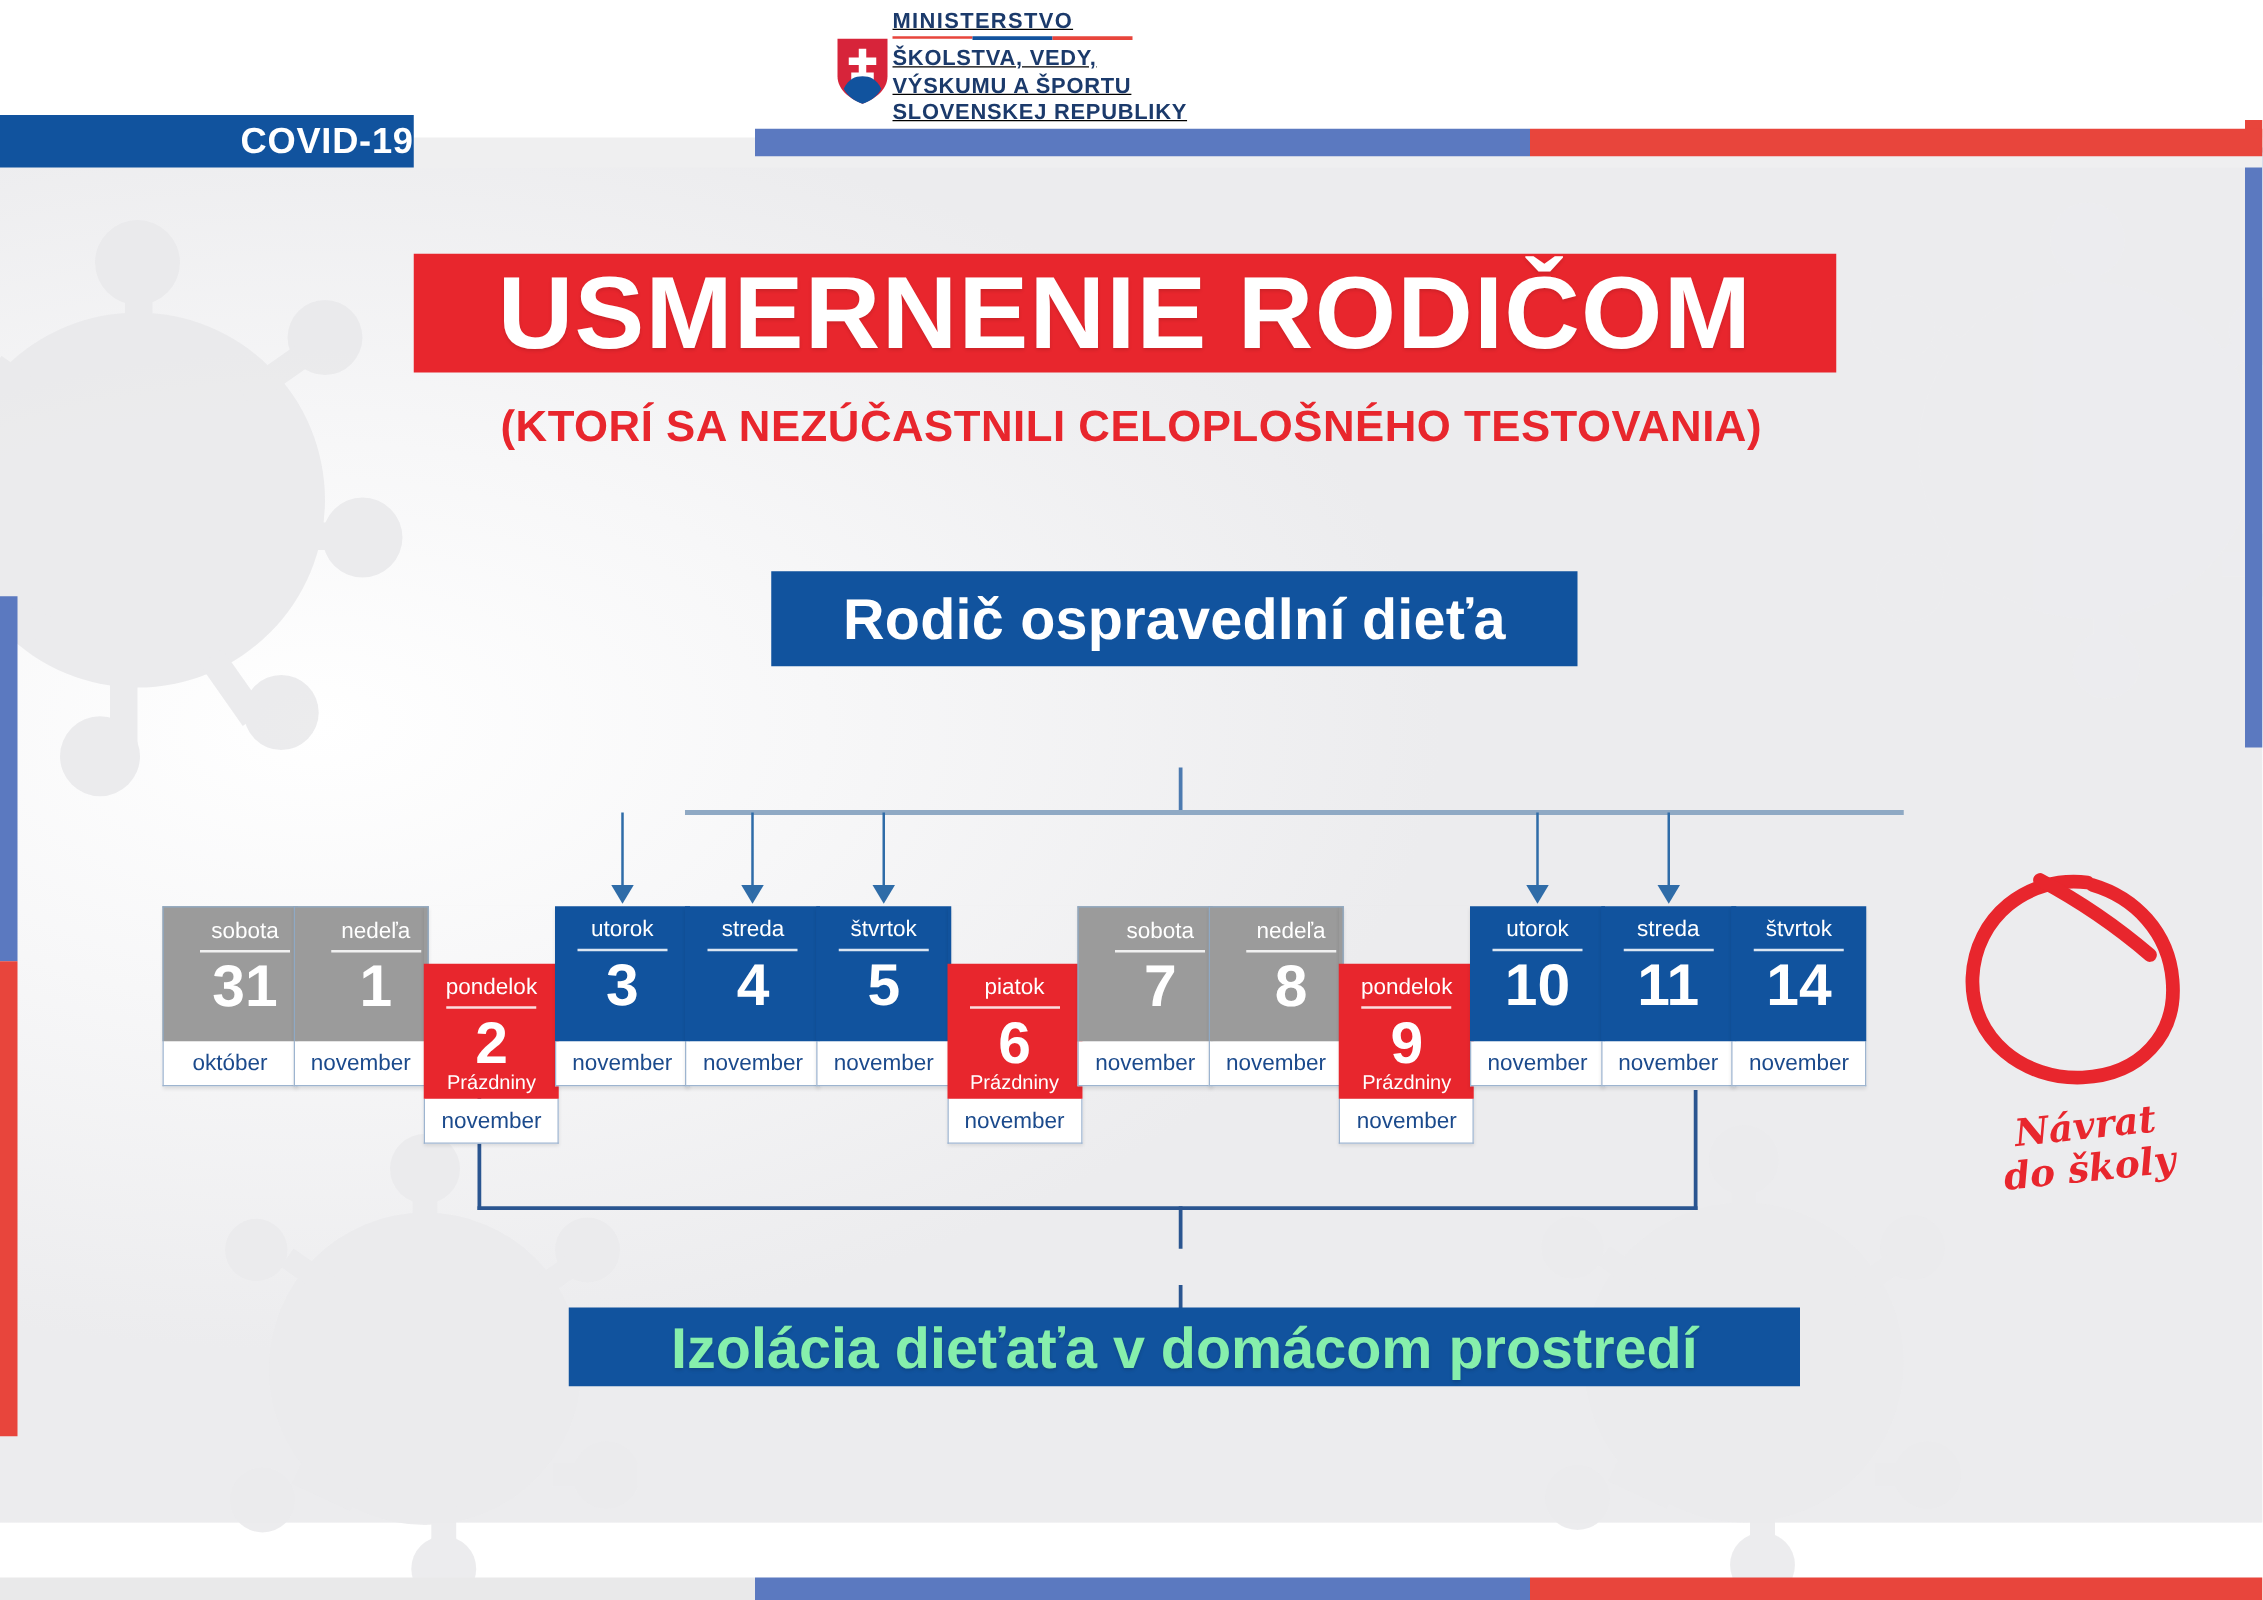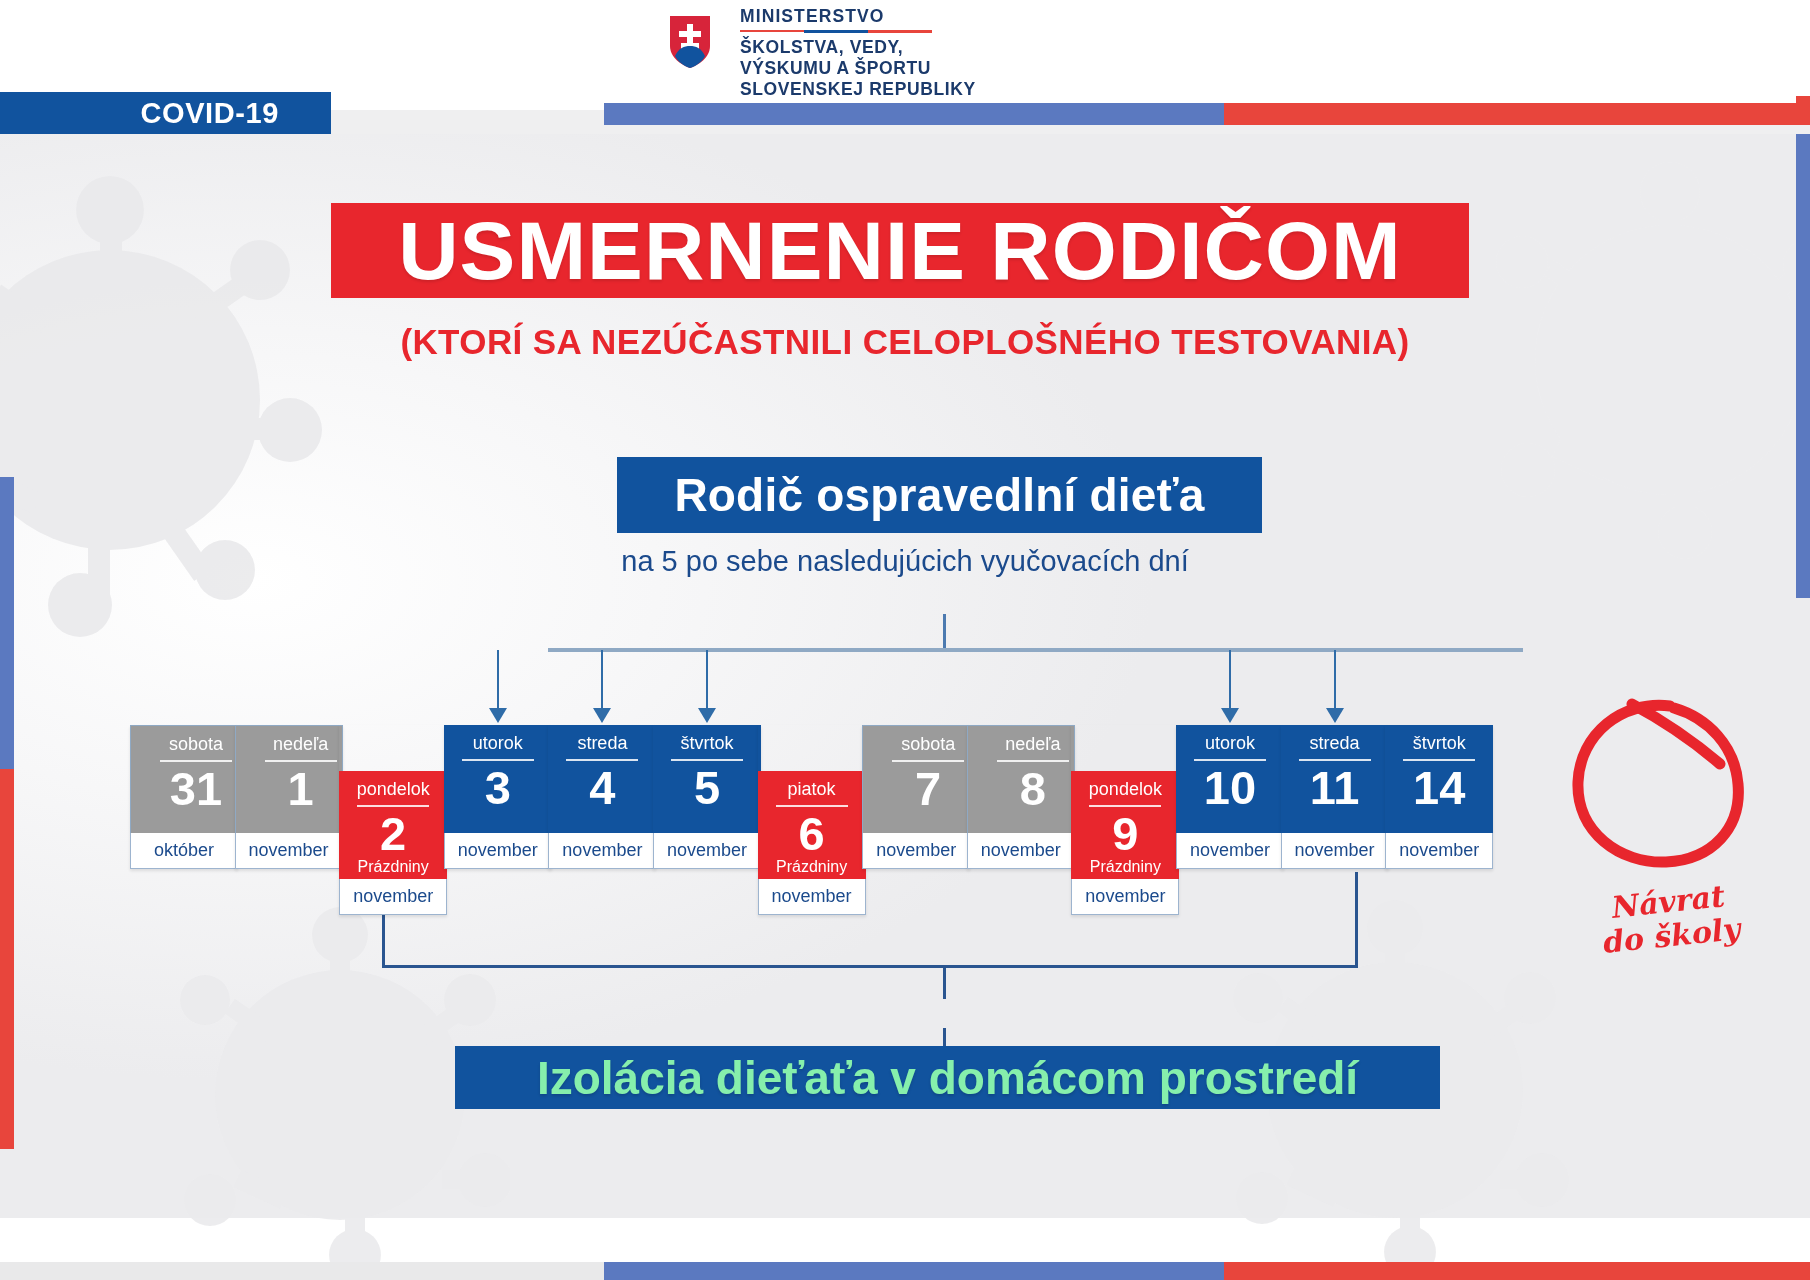--- a/index.html
+++ b/index.html
@@ -20,41 +20,40 @@
   .virus-wrap{position:absolute;opacity:.9;}
 
   
   .edge{position:absolute;width:14px;}
   .edge-blue{background:#5b79c0;}
   .edge-red{background:#e8453c;}
 
   
   .logo-block{
     position:absolute;left:668px;top:8px;width:470px;height:92px;
-    display:flex;align-items:flex-start;gap:28px;
+    display:flex;align-items:center;gap:2px;text-decoration:underline;
   }
   .crest{width:44px;height:56px;position:relative;flex:0 0 auto;margin-top:6px;}
   .logo-text{display:flex;flex-direction:column;line-height:1.0;}
   .logo-line1{
     font-size:17.5px;font-weight:bold;color:#1b3a6b;letter-spacing:1.1px;
     padding-bottom:3px;
   }
   .logo-rule{height:3px;width:192px;display:flex;margin:1px 0 4px 0;}
   .logo-rule i{display:block;height:100%;}
   .logo-sub{
     font-size:17.5px;font-weight:bold;color:#1b3a6b;letter-spacing:.6px;
     line-height:1.22;
   }
   .covid-badge{
     position:absolute;left:0;top:92px;width:331px;height:42px;background:#11539e;
     display:flex;align-items:center;justify-content:flex-end;
   }
   .covid-badge span{
     color:#ffffff;font-size:29px;font-weight:bold;letter-spacing:.6px;
-    padding-right:52px;
   }
   .hdr-blue{position:absolute;left:604px;top:103px;width:620px;height:22px;background:#5b79c0;}
   .hdr-red{position:absolute;left:1224px;top:103px;width:586px;height:22px;background:#e8453c;}
   .hdr-grey{position:absolute;left:331px;top:110px;width:1479px;height:24px;background:#efeff0;}
 
   
   .title-banner{
     position:absolute;left:331px;top:203px;width:1138px;height:95px;
     background:#e8262d;display:flex;align-items:center;justify-content:center;
   }
@@ -260,21 +259,20 @@
   </div>
 
   <div class="title-banner">
     <span>USMERNENIE RODIČOM</span>
   </div>
   <div class="subtitle">(KTORÍ SA NEZÚČASTNILI CELOPLOŠNÉHO TESTOVANIA)</div>
 
   <div class="blue-head">
     <span>Rodič ospravedlní dieťa</span>
   </div>
-  <div class="blue-head-note">na 5 po sebe nasledujúcich vyučovacích dní</div>
 
   <div class="conn conn-vert-top"></div>
   <div class="conn-hbar" style="position:absolute;"></div>
 
   <div id="arrows">
       <div class="arrow-line" style="left: 496.8px; top: 650px; height: 59px;"></div>
       <div class="arrow-head" style="left: 488.8px; top: 708px;"></div>
       <div class="arrow-line" style="left: 601.4px; top: 650px; height: 59px;"></div>
       <div class="arrow-head" style="left: 593.4px; top: 708px;"></div>
       <div class="arrow-line" style="left: 706px; top: 650px; height: 59px;"></div>

